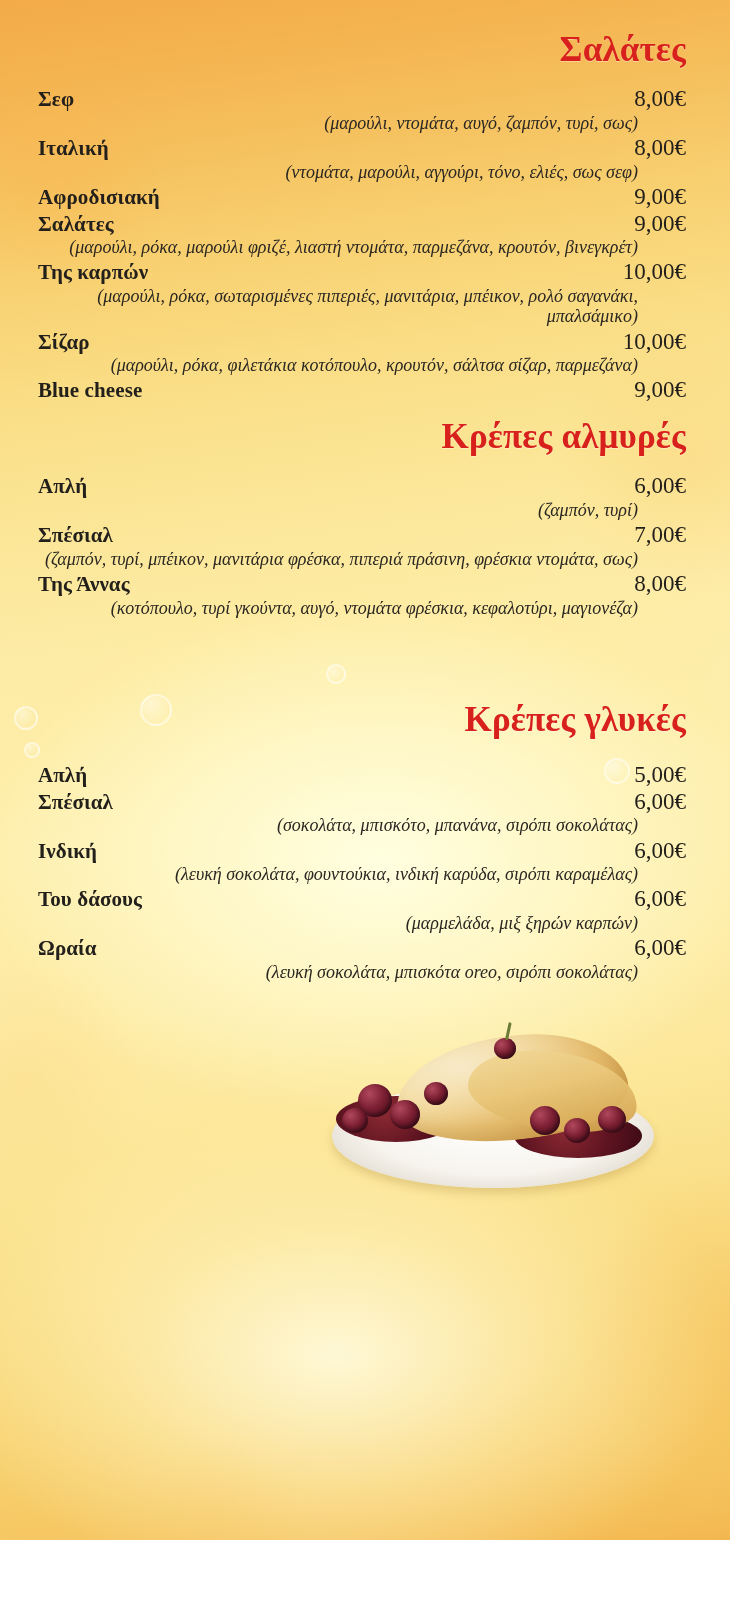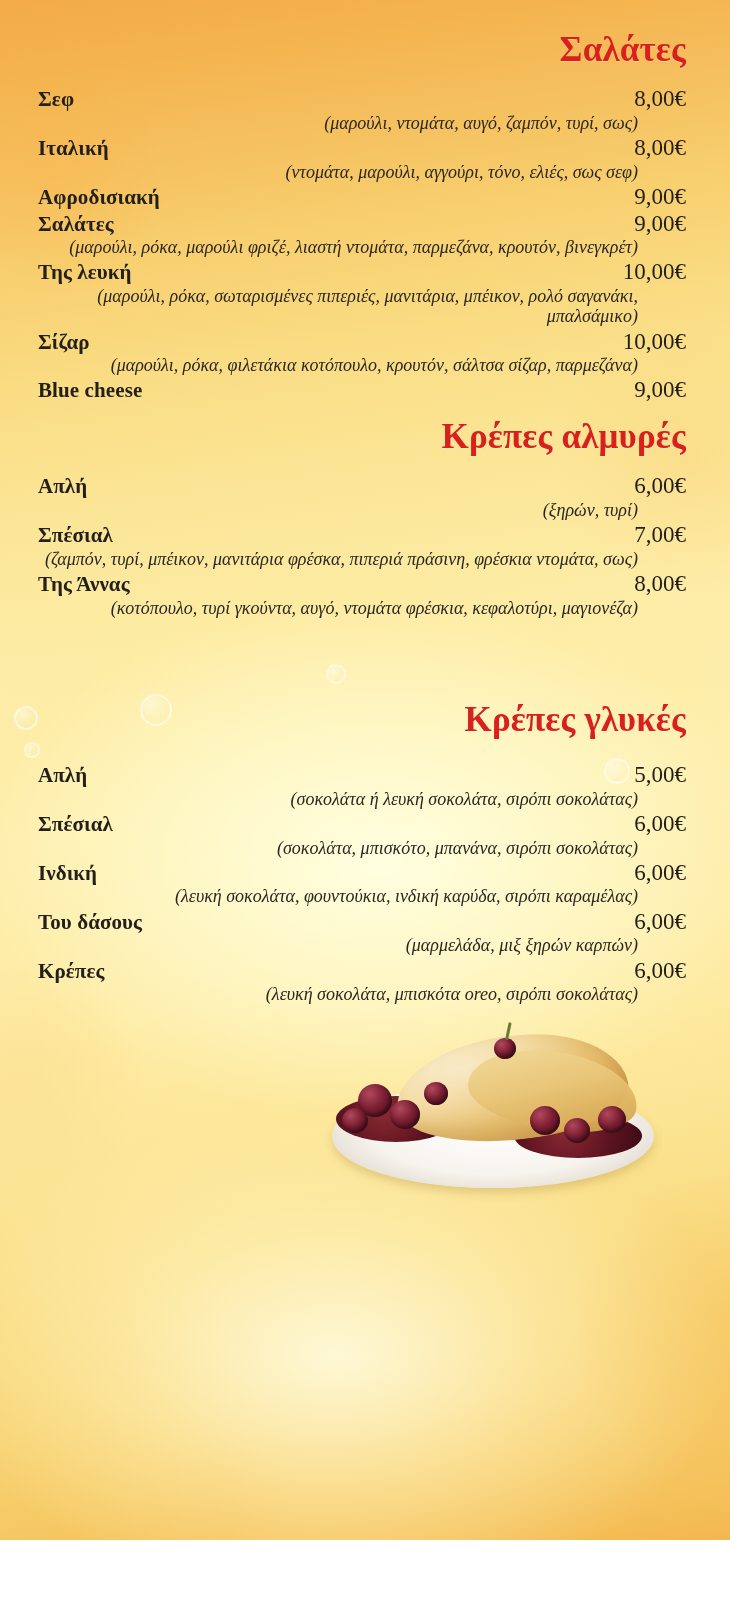--- a/index.html
+++ b/index.html
@@ -211,21 +211,21 @@
       <div class="item">
         <div class="item-head">
           <span class="item-name">Σαλάτες</span>
           <span class="item-price">9,00€</span>
         </div>
         <div class="item-desc">(μαρούλι, ρόκα, μαρούλι φριζέ, λιαστή ντομάτα, παρμεζάνα, κρουτόν, βινεγκρέτ)</div>
       </div>
 
       <div class="item">
         <div class="item-head">
-          <span class="item-name">Της λευκή</span>
+          <span class="item-name">Της καρπών</span>
           <span class="item-price">10,00€</span>
         </div>
         <div class="item-desc">(μαρούλι, ρόκα, σωταρισμένες πιπεριές, μανιτάρια, μπέικον, ρολό σαγανάκι, μπαλσάμικο)</div>
       </div>
 
       <div class="item">
         <div class="item-head">
           <span class="item-name">Σίζαρ</span>
           <span class="item-price">10,00€</span>
         </div>
@@ -241,21 +241,21 @@
     </div>
 
     <div class="section" style="margin-top:14px;">
       <h2 class="section-title">Κρέπες αλμυρές</h2>
 
       <div class="item">
         <div class="item-head">
           <span class="item-name">Απλή</span>
           <span class="item-price">6,00€</span>
         </div>
-        <div class="item-desc">(ξηρών, τυρί)</div>
+        <div class="item-desc">(ζαμπόν, τυρί)</div>
       </div>
 
       <div class="item">
         <div class="item-head">
           <span class="item-name">Σπέσιαλ</span>
           <span class="item-price">7,00€</span>
         </div>
         <div class="item-desc">(ζαμπόν, τυρί, μπέικον, μανιτάρια φρέσκα, πιπεριά πράσινη, φρέσκια ντομάτα, σως)</div>
       </div>
 
@@ -269,21 +269,20 @@
     </div>
 
     <div class="section" style="margin-top:82px;">
       <h2 class="section-title" style="margin-bottom:22px;">Κρέπες γλυκές</h2>
 
       <div class="item">
         <div class="item-head">
           <span class="item-name">Απλή</span>
           <span class="item-price">5,00€</span>
         </div>
-        <div class="item-desc">(σοκολάτα ή λευκή σοκολάτα, σιρόπι σοκολάτας)</div>
       </div>
 
       <div class="item">
         <div class="item-head">
           <span class="item-name">Σπέσιαλ</span>
           <span class="item-price">6,00€</span>
         </div>
         <div class="item-desc">(σοκολάτα, μπισκότο, μπανάνα, σιρόπι σοκολάτας)</div>
       </div>
 
@@ -298,21 +297,21 @@
       <div class="item">
         <div class="item-head">
           <span class="item-name">Του δάσους</span>
           <span class="item-price">6,00€</span>
         </div>
         <div class="item-desc">(μαρμελάδα, μιξ ξηρών καρπών)</div>
       </div>
 
       <div class="item">
         <div class="item-head">
-          <span class="item-name">Κρέπες</span>
+          <span class="item-name">Ωραία</span>
           <span class="item-price">6,00€</span>
         </div>
         <div class="item-desc">(λευκή σοκολάτα, μπισκότα oreo, σιρόπι σοκολάτας)</div>
       </div>
     </div>
 
   </div>
 
   <div class="photo">
     <div class="plate"></div>

